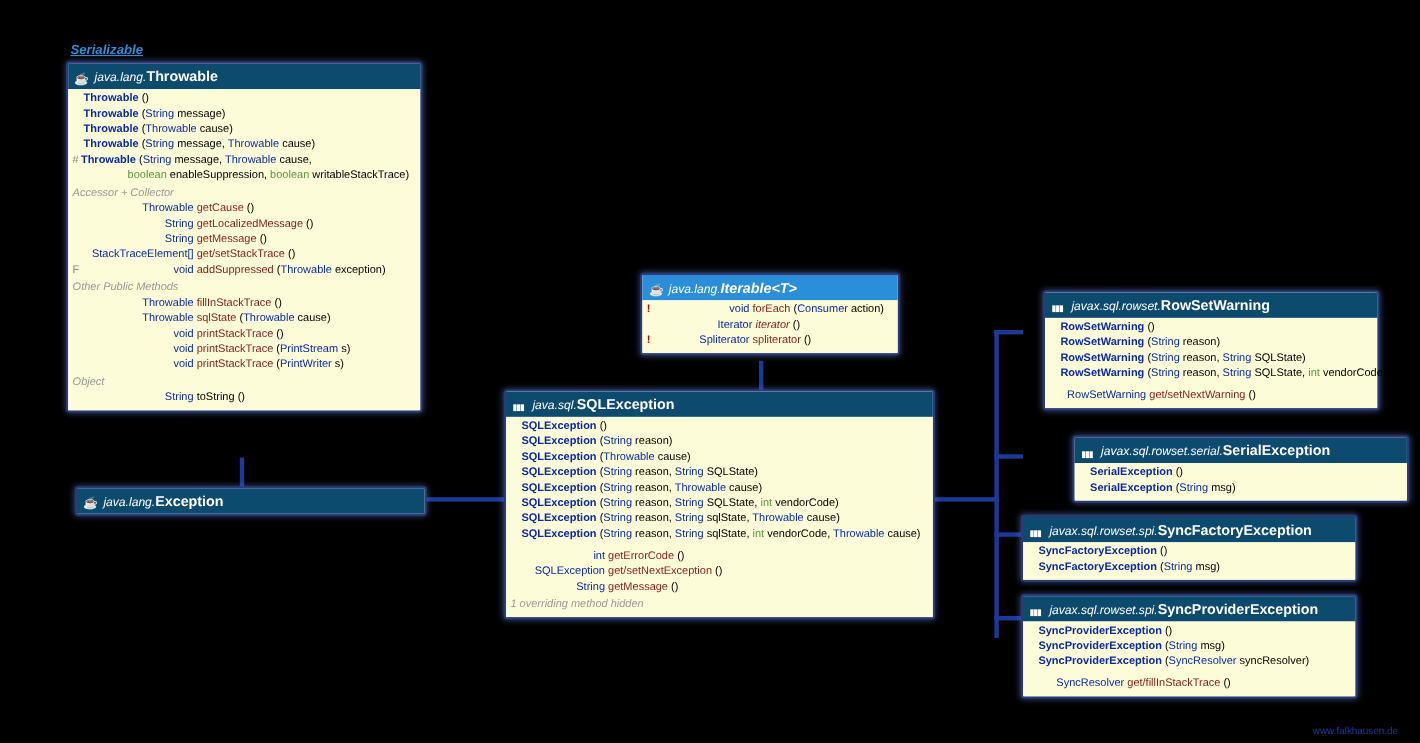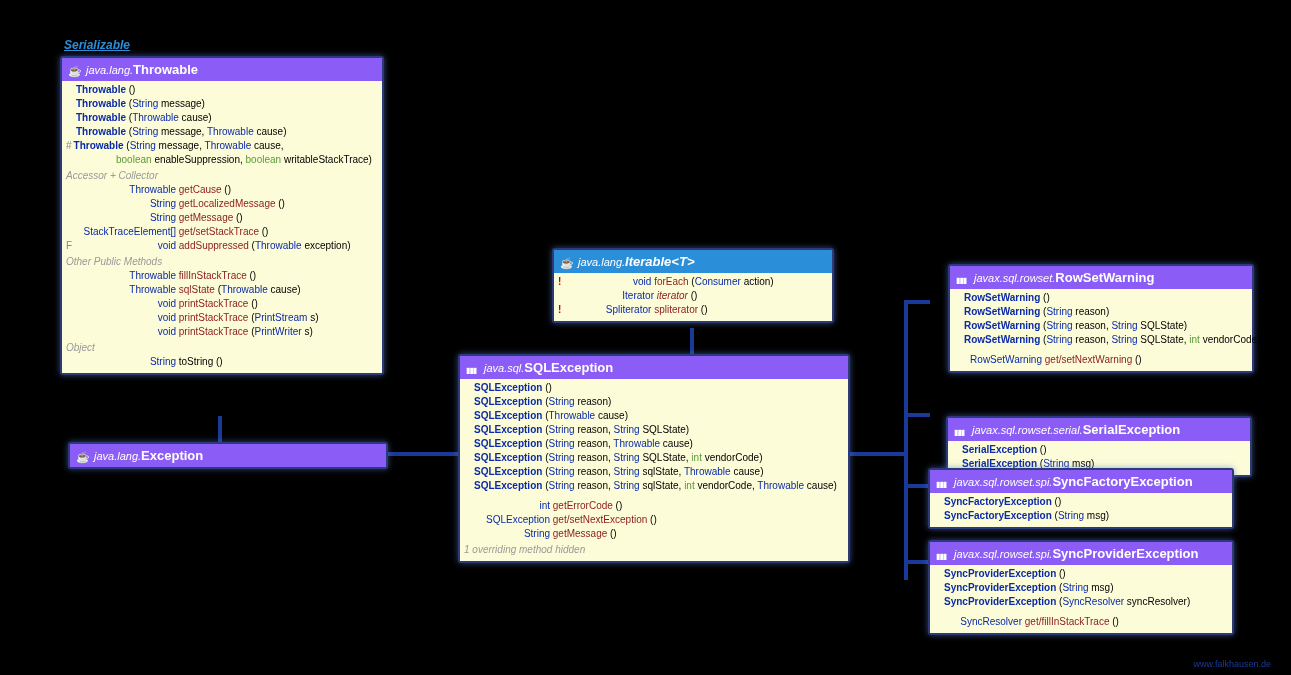--- a/index.html
+++ b/index.html
@@ -13,21 +13,21 @@
     overflow: hidden;
   }
   .box {
     position: absolute;
     border: 2px solid #2a3a7a;
     background: #fff;
     border-radius: 3px;
     box-shadow: 0 0 6px rgba(90,120,200,0.6);
   }
   .box-header {
-    background: #8b5cf6;
+    background: #0c4a6e;
     color: #fff;
     padding: 4px 6px;
     font-size: 12px;
     display: flex;
     align-items: center;
     gap: 4px;
   }
   .box-header.iface {
     background: #2a8fd8;
   }
@@ -133,21 +133,21 @@
     </div>
 </div>
 
 <div class="box" style="left:68px; top:442px; width:320px;">
   <div class="box-header">
     <span class="icon-class"></span>
     <span><span class="pkg">java.lang.</span><span class="cls">Exception</span></span>
   </div>
 </div>
 
-<div class="box" style="left:552px; top:248px; width:282px;">
+<div class="box" style="left:582px; top:248px; width:236px;">
   <div class="box-header iface">
     <span class="icon-class"></span>
     <span><span class="pkg">java.lang.</span><span class="cls" style="font-style:italic">Iterable</span><span class="cls" style="font-style:italic">&lt;T&gt;</span></span>
   </div>
   <div class="box-body" id="iterable-body">
       <div class="row"><span class="excl">!</span><span class="rtype" style="width:86px">void</span>  <span class="mname" style="">forEach</span><span class="paren"> (<span class="ptype">Consumer</span> <span class="pname">action</span>)</span></div>
       <div class="row"><span class="modifier"> </span><span class="rtype" style="width:86px">Iterator<t></t></span>  <span class="mname" style="font-style:italic">iterator</span><span class="paren"> ()</span></div>
       <div class="row"><span class="excl">!</span><span class="rtype" style="width:86px">Spliterator<t></t></span>  <span class="mname" style="">spliterator</span><span class="paren"> ()</span></div>
     </div>
 </div>
@@ -182,21 +182,21 @@
   <div class="box-body" id="rowsetwarning-body">
       <div class="row"><span class="modifier"> </span><span class="ptype" style="font-weight:bold">RowSetWarning</span><span class="paren"> ()</span></div>
       <div class="row"><span class="modifier"> </span><span class="ptype" style="font-weight:bold">RowSetWarning</span><span class="paren"> (<span class="ptype">String</span> <span class="pname">reason</span>)</span></div>
       <div class="row"><span class="modifier"> </span><span class="ptype" style="font-weight:bold">RowSetWarning</span><span class="paren"> (<span class="ptype">String</span> <span class="pname">reason</span>, <span class="ptype">String</span> <span class="pname">SQLState</span>)</span></div>
       <div class="row"><span class="modifier"> </span><span class="ptype" style="font-weight:bold">RowSetWarning</span><span class="paren"> (<span class="ptype">String</span> <span class="pname">reason</span>, <span class="ptype">String</span> <span class="pname">SQLState</span>, <span class="kw">int</span> <span class="pname">vendorCode</span>)</span></div>
       <div style="height:6px"></div>
       <div class="row"><span class="modifier"> </span><span class="rtype" style="width:78px">RowSetWarning</span>  <span class="mname" style="">get/setNextWarning</span><span class="paren"> ()</span></div>
     </div>
 </div>
 
-<div class="box" style="left:946px; top:396px; width:306px;margin-top:20px;">
+<div class="box" style="left:975px; top:396px; width:306px;">
   <div class="box-header">
     <span class="icon-rowset"></span>
     <span><span class="pkg">javax.sql.rowset.serial.</span><span class="cls">SerialException</span></span>
   </div>
   <div class="box-body" id="serialexception-body">
       <div class="row"><span class="modifier"> </span><span class="ptype" style="font-weight:bold">SerialException</span><span class="paren"> ()</span></div>
       <div class="row"><span class="modifier"> </span><span class="ptype" style="font-weight:bold">SerialException</span><span class="paren"> (<span class="ptype">String</span> <span class="pname">msg</span>)</span></div>
     </div>
 </div>
 

